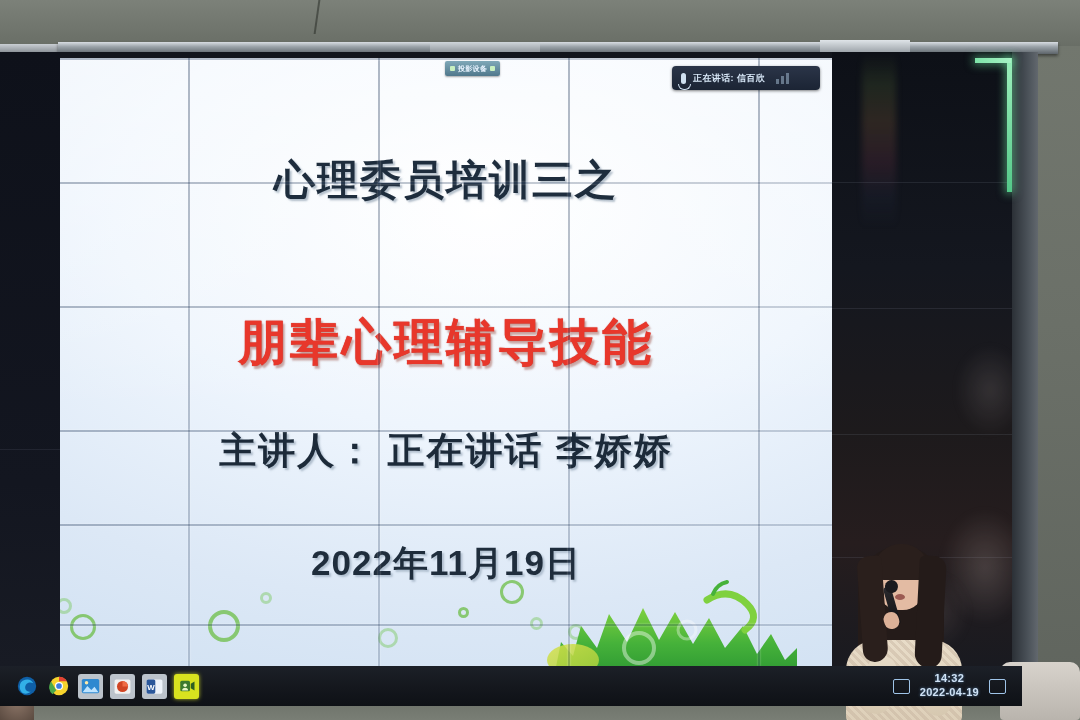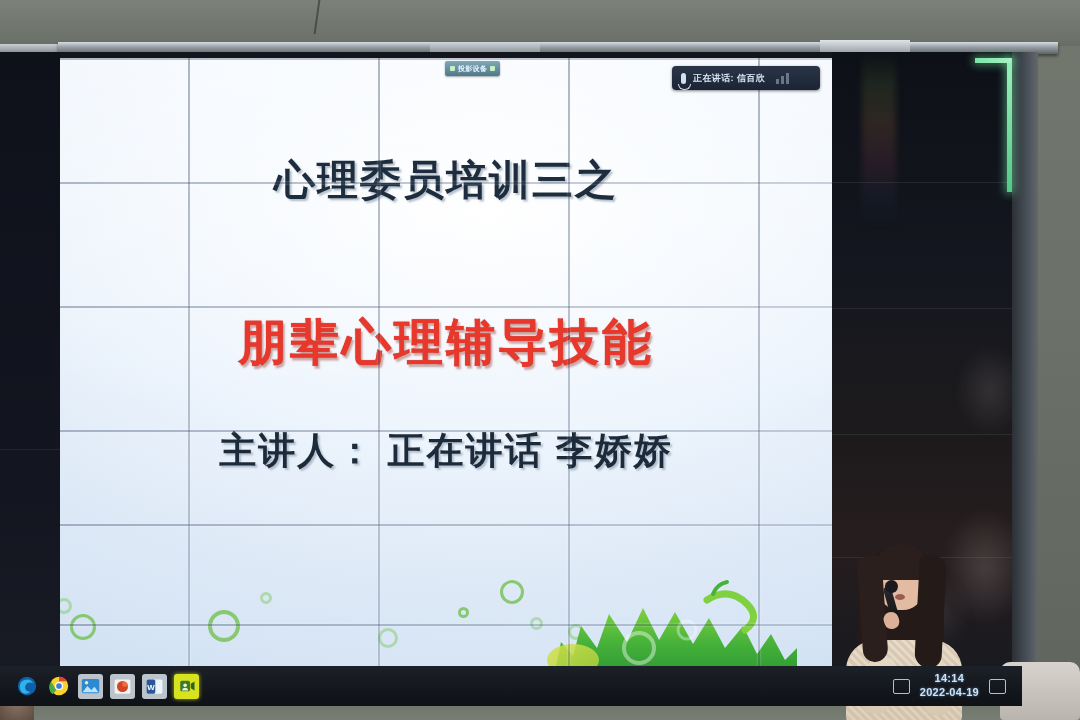--- a/index.html
+++ b/index.html
@@ -370,20 +370,21 @@
         <circle cx="140" cy="74" r="9" fill="none" stroke="rgba(255,255,255,.35)" stroke-width="3"></circle>
         <path d="M160 44 q22 -14 40 4 q14 14 -2 26" fill="none" stroke="#7fd13f" stroke-width="7" stroke-linecap="round"></path>
         <path d="M166 38 q4 -10 14 -12" fill="none" stroke="#46b23a" stroke-width="4" stroke-linecap="round"></path>
       </svg>
     </div>
 
     <div id="slide-text">
       <div id="slide-title-1">心理委员培训三之</div>
       <div id="slide-title-2">朋辈心理辅导技能</div>
       <div id="slide-presenter">主讲人： 正在讲话  李娇娇</div>
+      <div id="slide-date">2022年11月19日</div>
     </div>
 
     <div class="seam-v" style="left:128px;"></div>
     <div class="seam-v" style="left:318px;"></div>
     <div class="seam-v" style="left:508px;"></div>
     <div class="seam-v" style="left:698px;"></div>
     <div class="seam-h" style="top:0px;"></div>
     <div class="seam-h" style="top:124px;"></div>
     <div class="seam-h" style="top:248px;"></div>
     <div class="seam-h" style="top:372px;"></div>
@@ -495,18 +496,18 @@
         <circle cx="9.5" cy="11" r="2.4" fill="#eaf7c8"></circle>
         <path d="M5.5 18c0-2.4 1.8-3.6 4-3.6s4 1.2 4 3.6z" fill="#eaf7c8"></path>
       </svg>
     </div>
 
   </div>
 
   <div id="tb-right">
     <div class="tray-icon"></div>
     <div id="tb-clock">
-      <div>14:14</div>
+      <div>14:32</div>
       <div>2022-04-19</div>
     </div>
     <div class="tray-icon"></div>
   </div>
 </div>
 
 </body></html>

